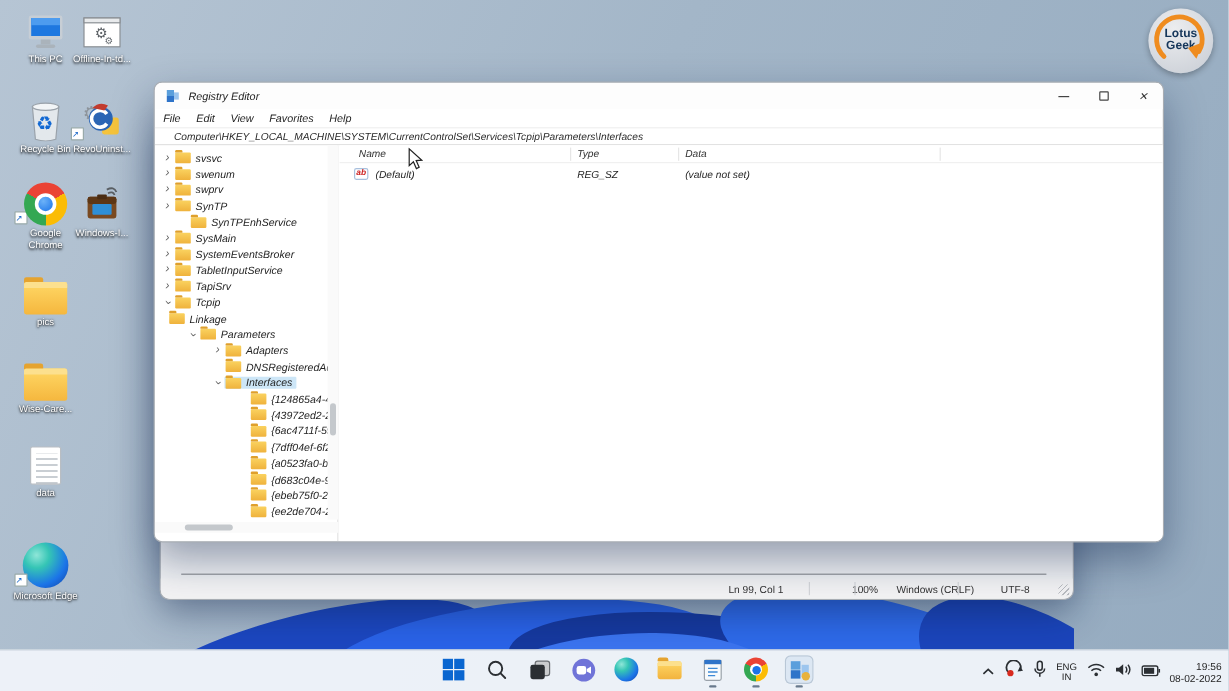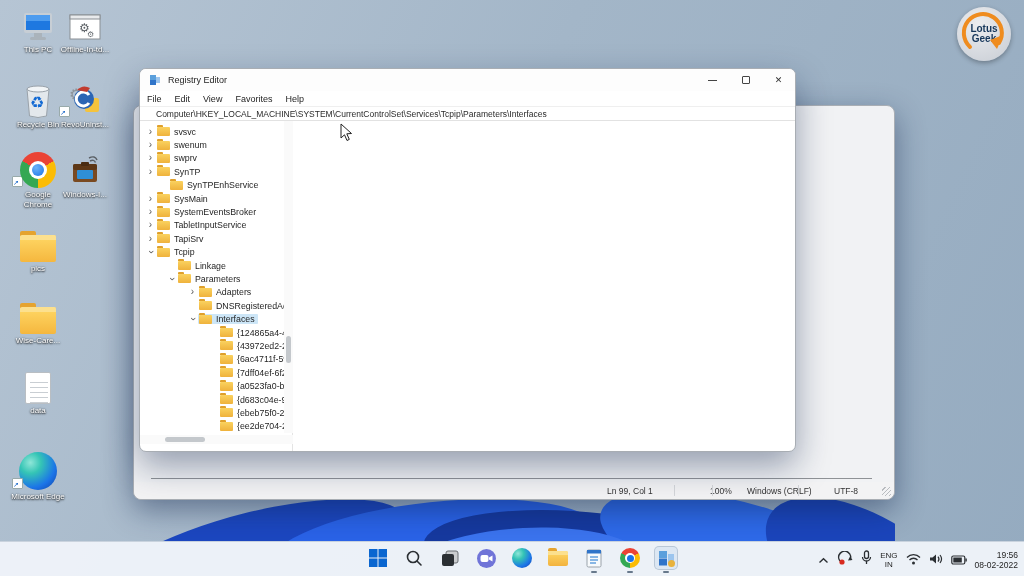--- a/index.html
+++ b/index.html
@@ -25,21 +25,21 @@
 
   
   #notepad{position:absolute;left:133px;top:105px;width:762px;height:395px;background:#f1f2f4;border:1px solid #a9aeb4;border-radius:8px;box-shadow:0 10px 30px rgba(10,30,70,.45);}
   .np-line{position:absolute;left:17px;right:22px;top:372px;height:1px;background:#8f9296;}
   .np-status{position:absolute;left:0;right:0;bottom:0;height:17px;background:#f3f3f4;border-radius:0 0 8px 8px;font-size:8.5px;color:#333;}
   .np-seg{position:absolute;top:4px;white-space:nowrap;margin-left:26px;}
   .np-div{position:absolute;top:3px;width:1px;height:11px;background:#d4d6d9;}
   .np-grip{position:absolute;right:3px;bottom:3px;width:9px;height:9px;background:repeating-linear-gradient(135deg,transparent 0 2px,#b9bcc0 2px 3px);}
 
   
-  #regedit{position:absolute;left:139px;top:68px;width:657px;height:384px;background:#fff;border:1px solid #a8adb3;border-radius:7px;box-shadow:0 14px 34px rgba(10,30,70,.4);overflow:hidden;}
+  #regedit{position:absolute;left:128px;top:68px;width:842px;height:384px;background:#fff;border:1px solid #a8adb3;border-radius:7px;box-shadow:0 14px 34px rgba(10,30,70,.4);overflow:hidden;font-style:italic;}
   .titlebar{height:22px;display:flex;align-items:center;padding-left:9px;background:#fdfdfd;}
   .title-text{font-size:9px;color:#1f1f1f;margin-left:7px;}
   .win-controls{margin-left:auto;display:flex;height:100%;}
   .wc{width:33px;display:flex;align-items:center;justify-content:center;color:#333;}
   .wc-min i{display:block;width:9px;height:1px;background:#444;}
   .wc-max i{display:block;width:8px;height:8px;border:1px solid #444;border-radius:1px;}
   .wc-close{font-size:9px;}
   .menubar{height:15px;display:flex;align-items:center;padding-left:5px;font-size:9px;color:#1f1f1f;}
   .menu-item{margin-right:9px;padding:0 2px;}
   .addressbar{height:15px;border-top:1px solid #efefef;border-bottom:1px solid #e2e2e2;display:flex;align-items:center;padding-left:16px;font-size:8.5px;color:#2a2a2a;white-space:nowrap;}
@@ -313,21 +313,21 @@
               <span>TapiSrv</span>
             </span>
           </div>
           <div class="tree-row" style="padding-left: 5px;">
             <span class="chev expanded">›</span>
             <span class="node">
               <span class="folder-sm"></span>
               <span>Tcpip</span>
             </span>
           </div>
-          <div class="tree-row" style="padding-left: 26px;">
+          <div class="tree-row" style="">
             <span class="chev"></span>
             <span class="node">
               <span class="folder-sm"></span>
               <span>Linkage</span>
             </span>
           </div>
           <div class="tree-row" style="padding-left: 26px;">
             <span class="chev expanded">›</span>
             <span class="node">
               <span class="folder-sm"></span>
@@ -411,20 +411,36 @@
               <span>{ee2de704-21f3</span>
             </span>
           </div>
         </div>
       <div class="vscroll">
           <div class="vthumb"></div>
         </div>
       <div class="hscroll">
           <div class="hthumb"></div>
         </div>
+      <div class="listpane">
+        <div class="lheader">
+          <span class="lh" style="left:16px;">Name</span>
+          <span class="hsep" style="left:192px;"></span>
+          <span class="lh" style="left:198px;">Type</span>
+          <span class="hsep" style="left:282px;"></span>
+          <span class="lh" style="left:288px;">Data</span>
+          <span class="hsep" style="left:500px;"></span>
+        </div>
+        <div class="lrow">
+          <span class="ab-icon">ab</span>
+          <span class="lcell" style="left:30px;">(Default)</span>
+          <span class="lcell" style="left:198px;">REG_SZ</span>
+          <span class="lcell" style="left:288px;">(value not set)</span>
+        </div>
+      </div>
     </div>
   </div>
 
   <div id="cursor">
     <svg width="13" height="19" viewBox="0 0 13 19">
       <path d="M1 1 L1 15 L4.5 11.8 L7 17.5 L9.3 16.4 L6.8 10.8 L11.5 10.5 Z" fill="#fff" stroke="#222" stroke-width="1"></path>
     </svg>
   </div>
 
   <div id="taskbar">

